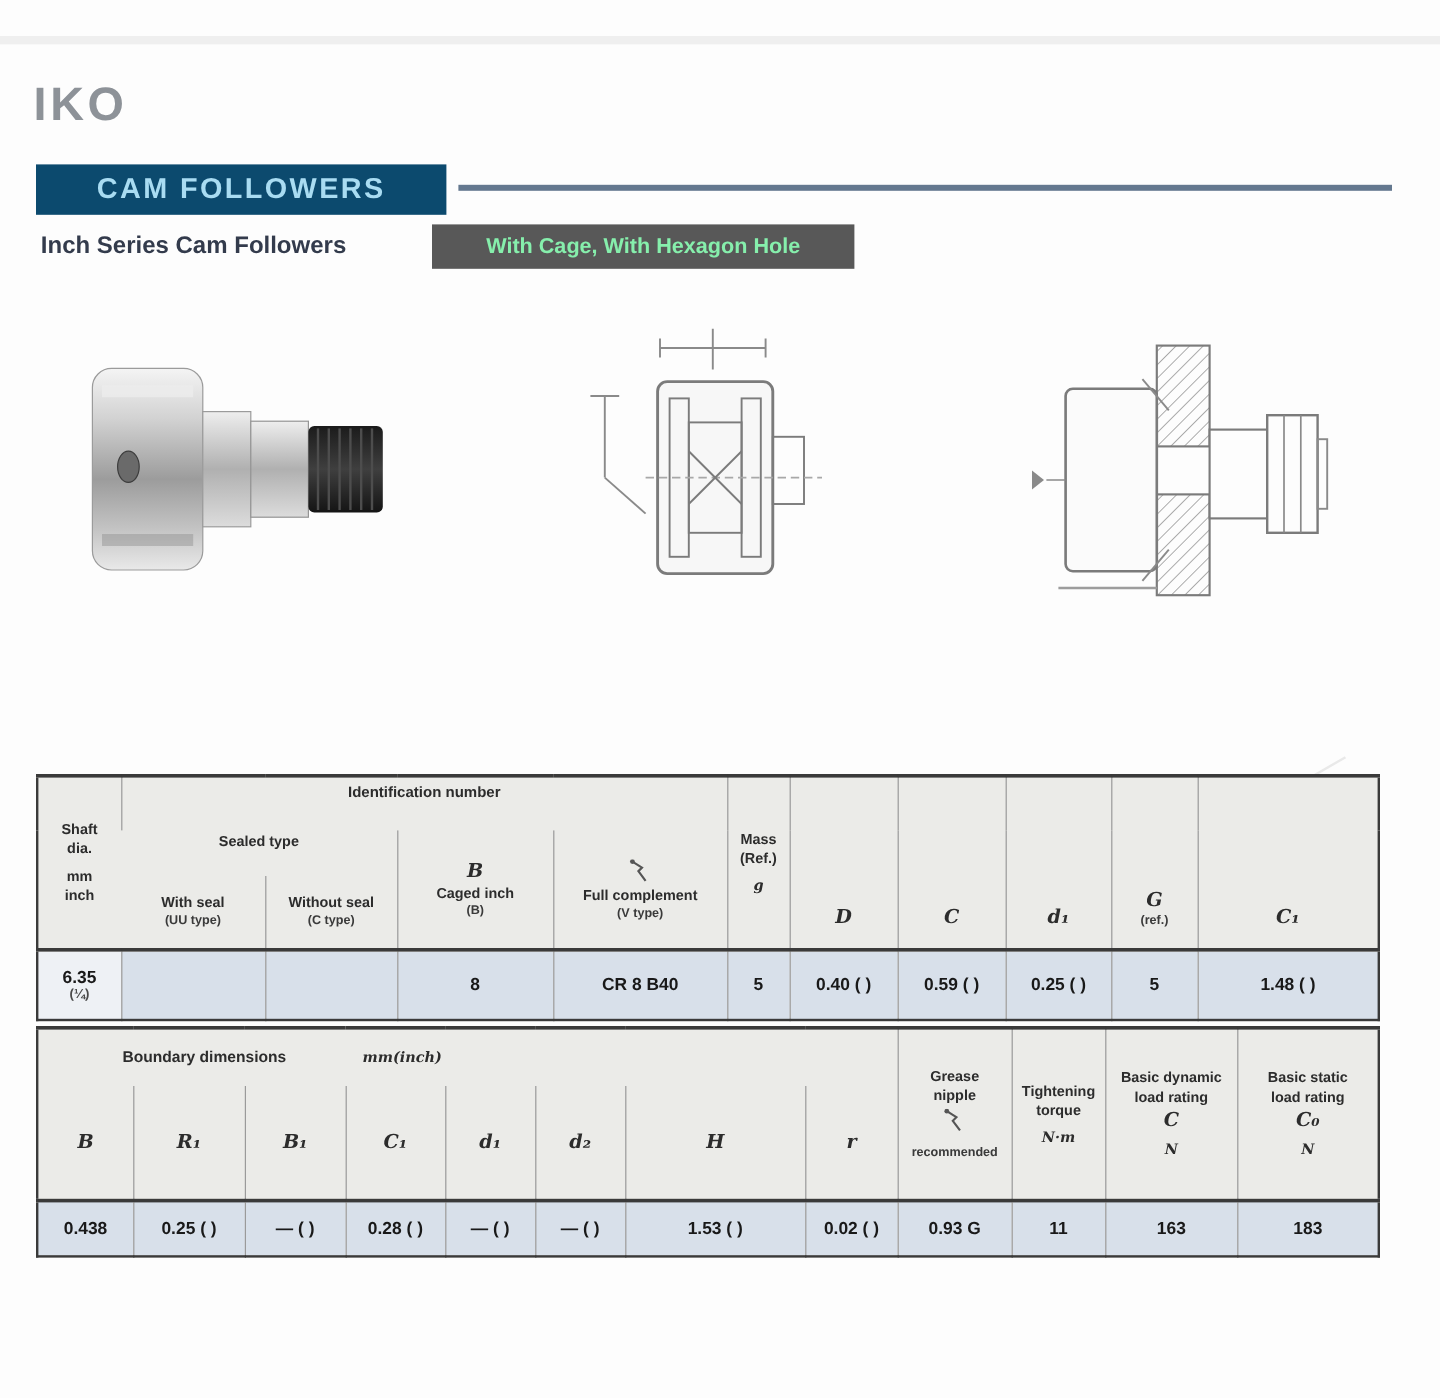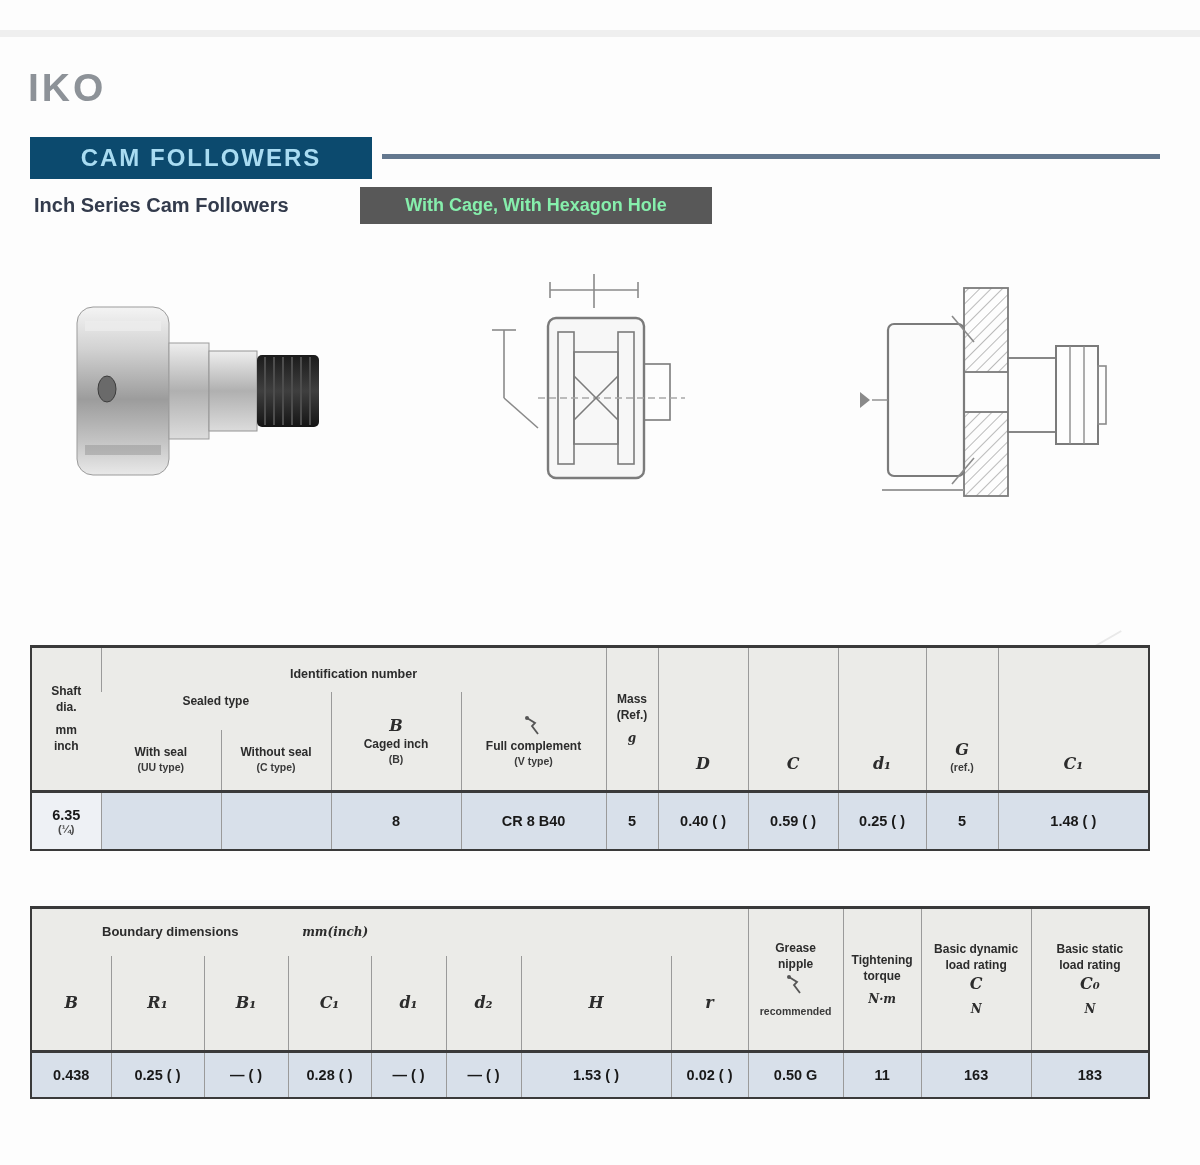--- a/index.html
+++ b/index.html
@@ -21,30 +21,30 @@
 
   
   .fig{position:absolute;}
   #fig-photo{left:55px;top:285px;}
   #fig-section{left:480px;top:268px;}
   #fig-mounting{left:852px;top:280px;}
 
   
   .tblwrap{position:absolute;left:30px;}
   #t1{top:645px;}
-  #t2{top:906px;border-radius:16px;}
+  #t2{top:855px;border-radius:16px;}
   table{border-collapse:collapse;table-layout:fixed;width:1118px;background:#ebebe8;}
   table{border:2px solid #3a3a3a;border-top-width:3px;}
   th,td{border-left:1px solid #9a9a9a;padding:0 4px;overflow:hidden;}
   th:first-child,td:first-child{border-left:none;}
   thead{border-bottom:3px solid #3a3a3a;}
   th{font-size:12px;font-weight:bold;color:#2c2c2c;vertical-align:middle;text-align:center;line-height:1.25;}
   .sym{font-family:"DejaVu Serif", serif;font-style:italic;font-size:16px;font-weight:bold;}
   .dimth{vertical-align:bottom;padding-bottom:16px;}
-  .idspan{vertical-align:top;padding-top:19px;font-size:12.5px;text-align:center;}
+  .idspan{vertical-align:top;padding-top:5px;font-size:12.5px;text-align:center;}
   .groupth{vertical-align:top;padding-top:2px;}
   .subsmall{font-size:10.5px;font-weight:bold;color:#3a3a3a;}
   .unit-it{font-family:"DejaVu Serif", serif;font-style:italic;font-weight:bold;font-size:12px;}
   tr.data td{background:#d8e0ea;font-size:14.5px;font-weight:bold;color:#191919;
              text-align:center;vertical-align:middle;}
   tr.data td.lefthead{background:#eef1f5;}
   .cell-sub{font-size:11px;color:#4a4a4a;font-weight:bold;}
   .bdimspan{text-align:left;padding-left:70px;vertical-align:middle;font-size:13px;}
   .bdimspan .unit-it{margin-left:60px;}
   .stack{display:flex;flex-direction:column;align-items:center;justify-content:center;gap:1px;}
@@ -345,21 +345,21 @@
       <tbody>
         <tr class="data">
           <td>0.438</td>
           <td>0.25 ( )</td>
           <td>— ( )</td>
           <td>0.28 ( )</td>
           <td>— ( )</td>
           <td>— ( )</td>
           <td>1.53 ( )</td>
           <td>0.02 ( )</td>
-          <td>0.50 G</td>
+          <td>0.93 G</td>
           <td>11</td>
           <td>163</td>
           <td>183</td>
         </tr>
       </tbody>
     </table>
   </div>
 
 </div>
 

